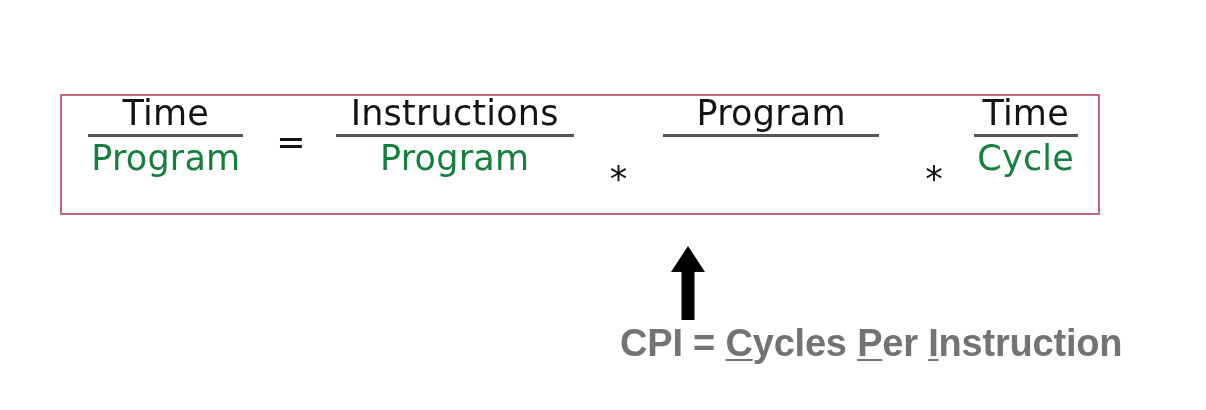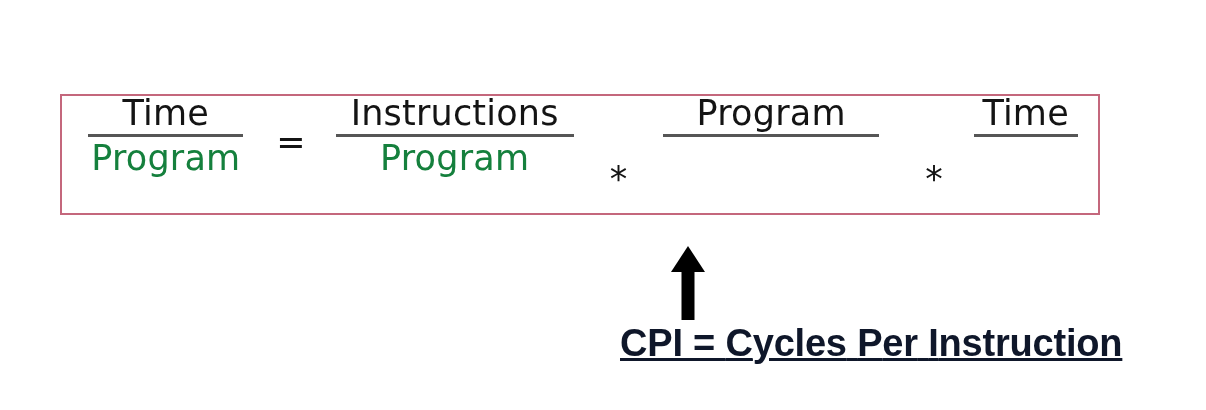--- a/index.html
+++ b/index.html
@@ -114,24 +114,23 @@
   }
 
   
   #caption {
     position: absolute;
     left: 620px;
     top: 322px;
     font-family: "Liberation Sans", sans-serif;
     font-weight: bold;
     font-size: 38px;
-    color: #0f172a;
+    color: #737373;
     letter-spacing: -0.2px;
     white-space: nowrap;
-    text-decoration: underline;
   }
   #caption .u {
     text-decoration: underline;
     text-underline-offset: 3px;
     text-decoration-thickness: 2px;
   }
 </style>
 </head>
 <body>
 
@@ -158,20 +157,21 @@
     <div class="fraction" id="frac-cycles-instruction">
       <span class="num">Program</span>
       <span class="bar"></span>
     </div>
 
     <span class="op-times" id="op-times-2">*</span>
 
     <div class="fraction" id="frac-time-cycle">
       <span class="num">Time</span>
       <span class="bar"></span>
+      <span class="den">Cycle</span>
     </div>
 
   </div>
 </div>
 
 <svg id="callout-arrow" viewBox="0 0 40 74" aria-hidden="true">
   <polygon points="20,0 37,26 3,26" fill="#000000"></polygon>
   <rect x="13.5" y="22" width="13" height="52" fill="#000000"></rect>
 </svg>
 

